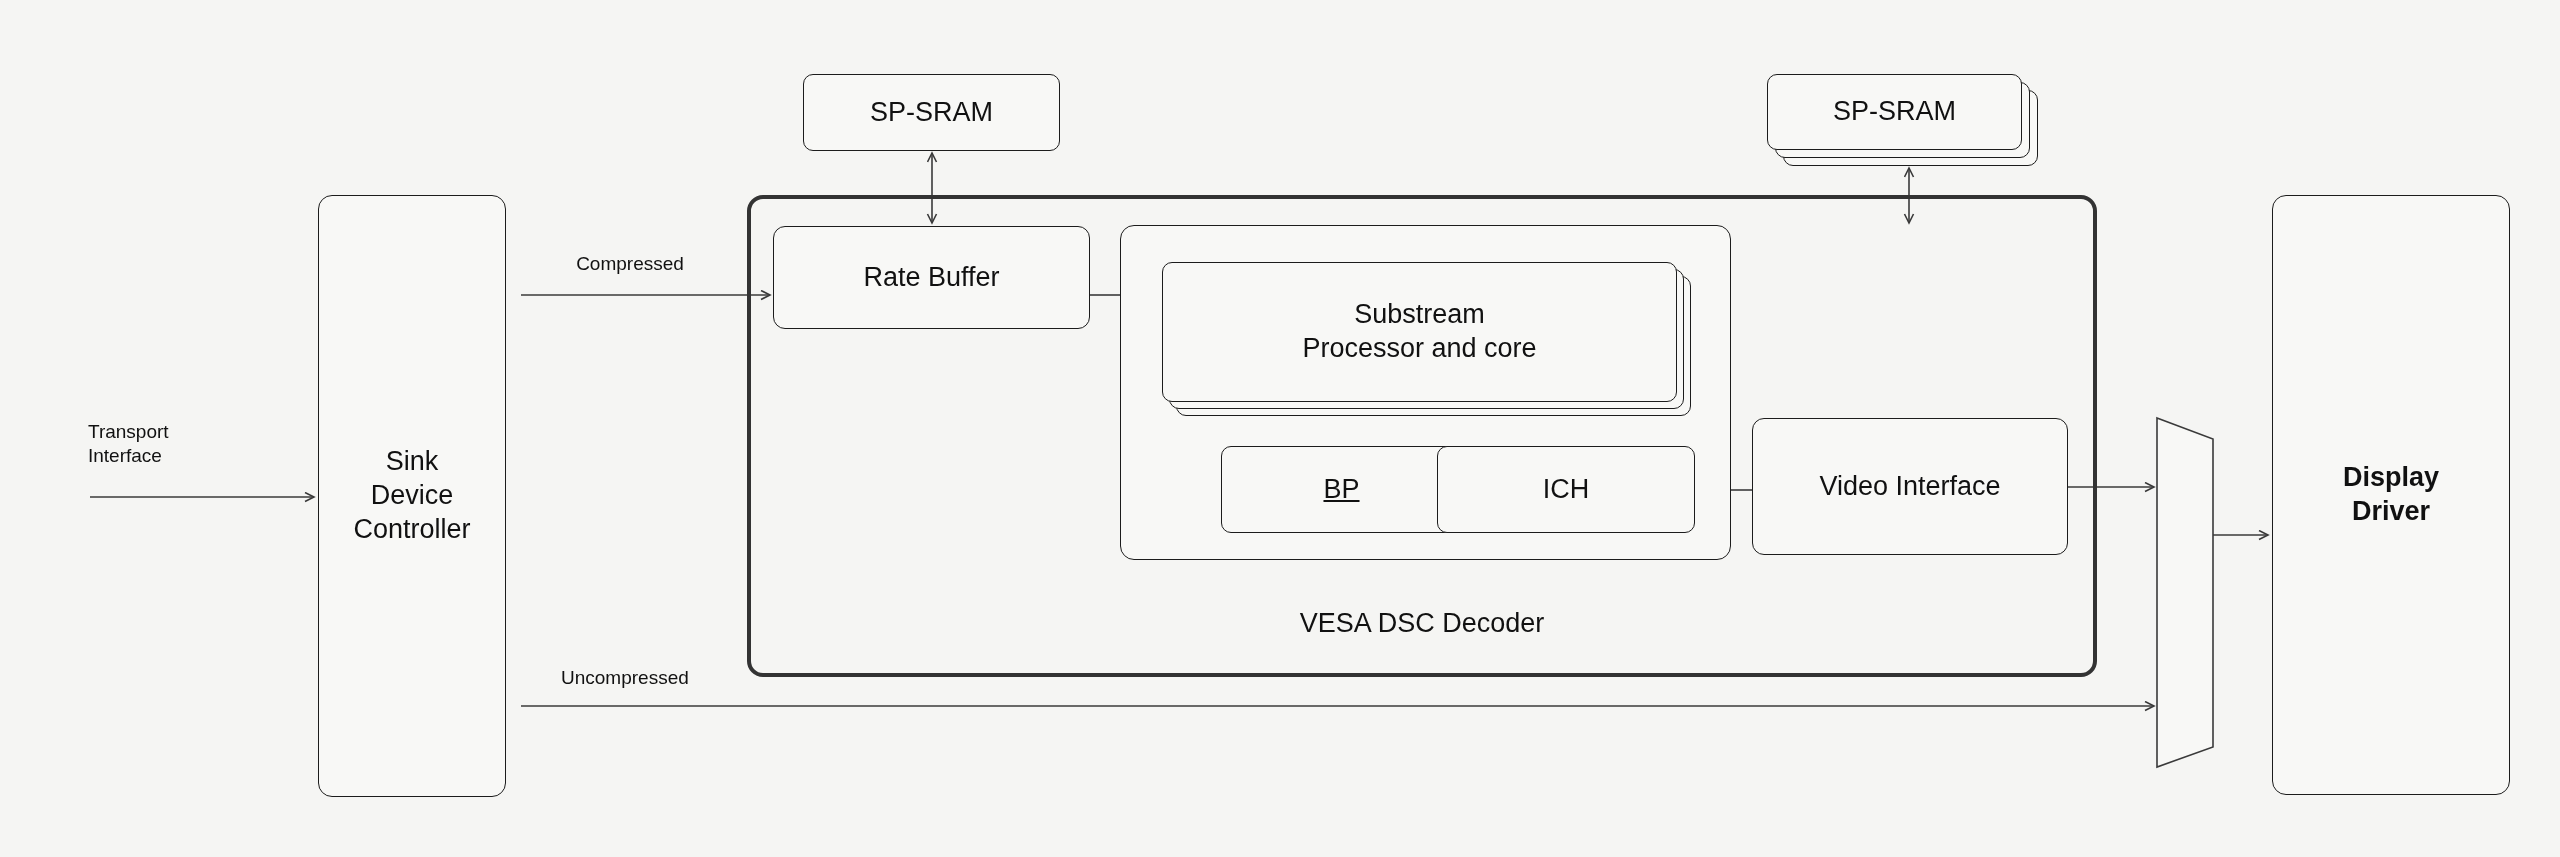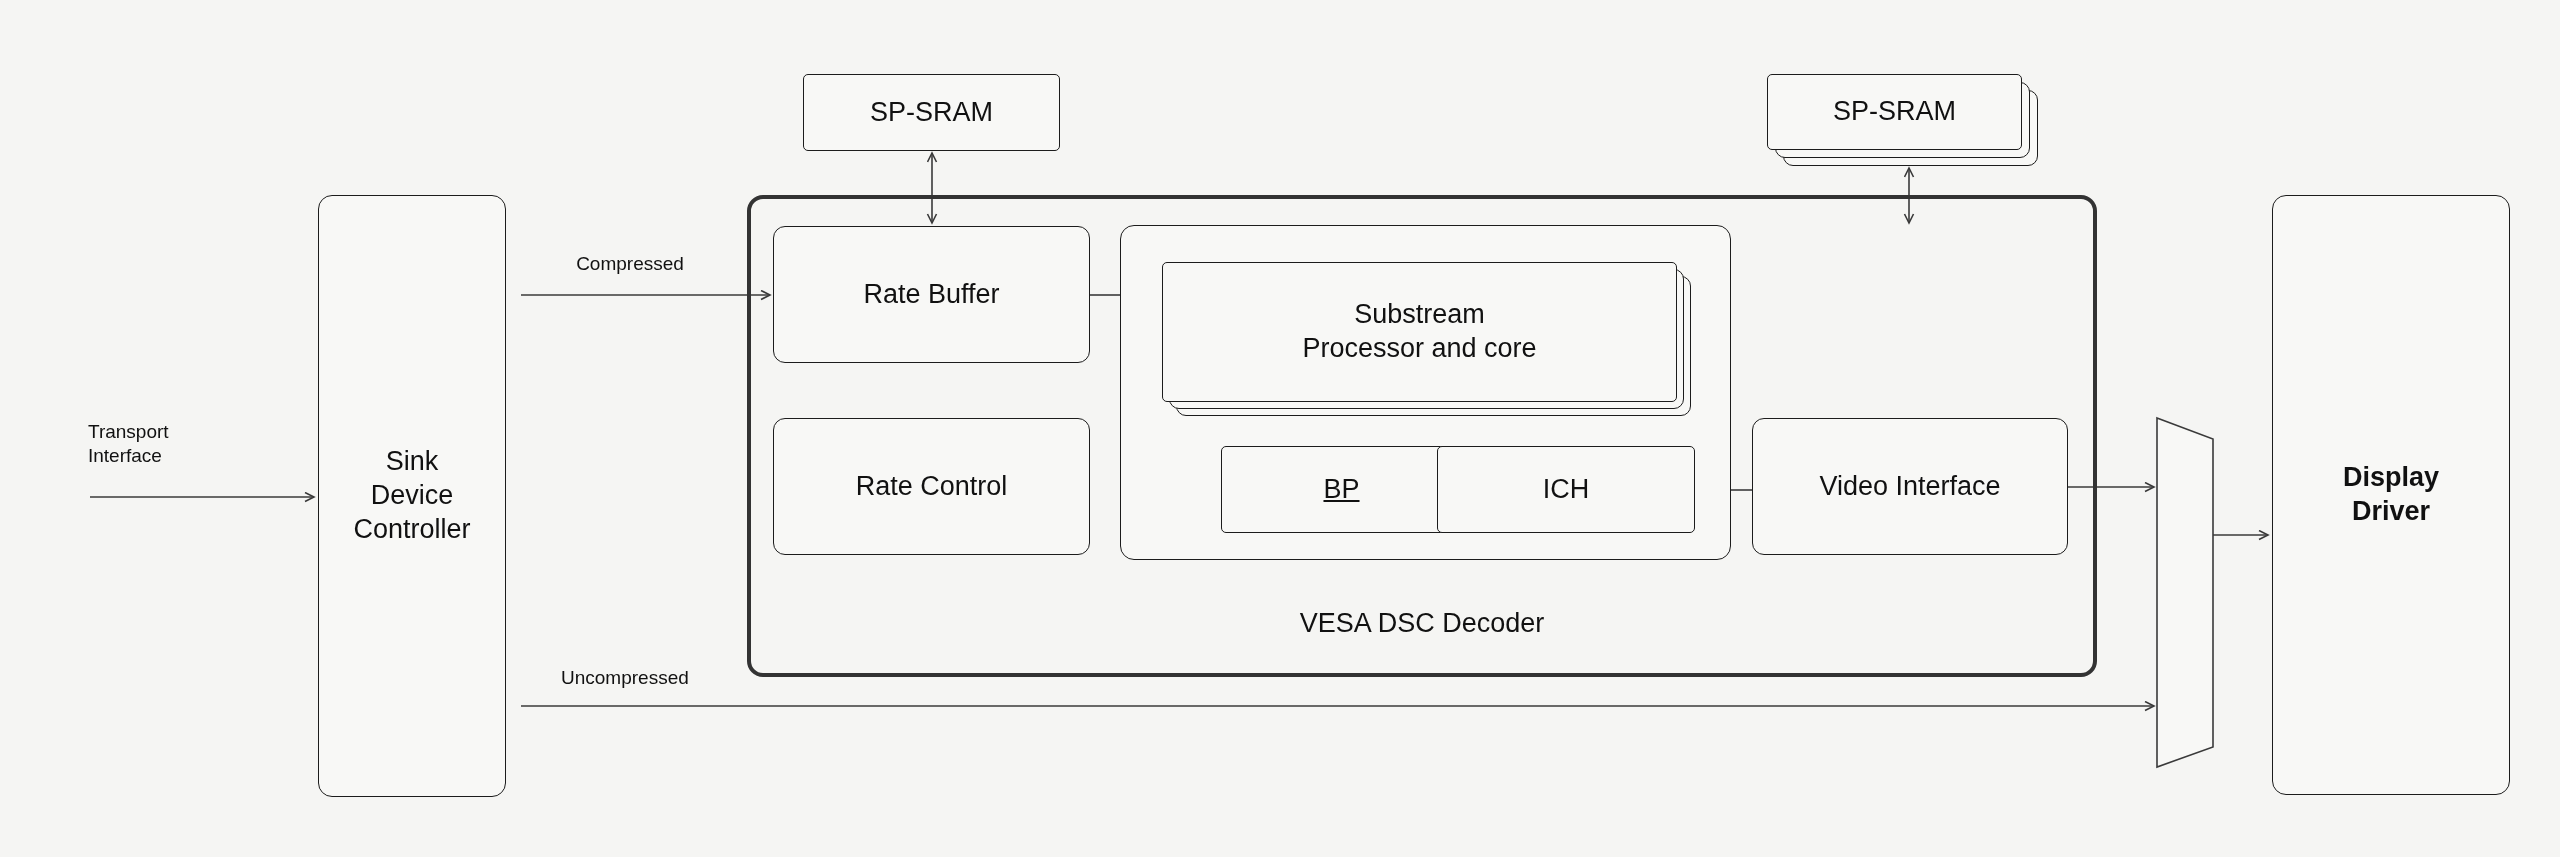--- a/index.html
+++ b/index.html
@@ -30,21 +30,21 @@
     border:1.5px solid var(--border);
     display:flex;
     align-items:center;
     justify-content:center;
     text-align:center;
     font-size:27px;
     line-height:1.25;
     white-space:pre-line;
     color:var(--text);
   }
-  .r10{border-radius:5px;}
+  .r10{border-radius:10px;}
   .r12{border-radius:12px;}
   .r14{border-radius:14px;}
   .shadowbox{
     position:absolute;
     background:var(--fill);
     border:1.5px solid var(--border);
     border-radius:10px;
   }
   .decoder{
     position:absolute;
@@ -114,23 +114,22 @@
   <div class="node r10" style="left:803px;top:74px;width:257px;height:77px;">SP-SRAM</div>
 
   <div class="shadowbox" style="left:1783px;top:90px;width:255px;height:76px;"></div>
   <div class="shadowbox" style="left:1775px;top:82px;width:255px;height:76px;"></div>
   <div class="node r10" style="left:1767px;top:74px;width:255px;height:76px;">SP-SRAM</div>
 
   <div class="decoder r14">
     <div class="decoder-label">VESA DSC Decoder</div>
   </div>
 
-  <div class="node r12" style="left:773px;top:226px;width:317px;height:137px;">Rate Buffer</div>
+  <div class="node r12" style="left:773px;top:226px;width:317px;height:103px;">Rate Buffer</div>
 
-  <div class="node r12" style="left:773px;top:418px;width:317px;height:137px;">Rate Control</div>
 
   <div class="node r14" style="left:1120px;top:225px;width:611px;height:335px;"></div>
 
   <div class="shadowbox" style="left:1176px;top:276px;width:515px;height:140px;"></div>
   <div class="shadowbox" style="left:1169px;top:269px;width:515px;height:140px;"></div>
   <div class="node r10" style="left:1162px;top:262px;width:515px;height:140px;">Substream
 Processor and core</div>
 
   <div class="node r10" style="left:1221px;top:446px;width:241px;height:87px;text-decoration:underline;">BP</div>
 

